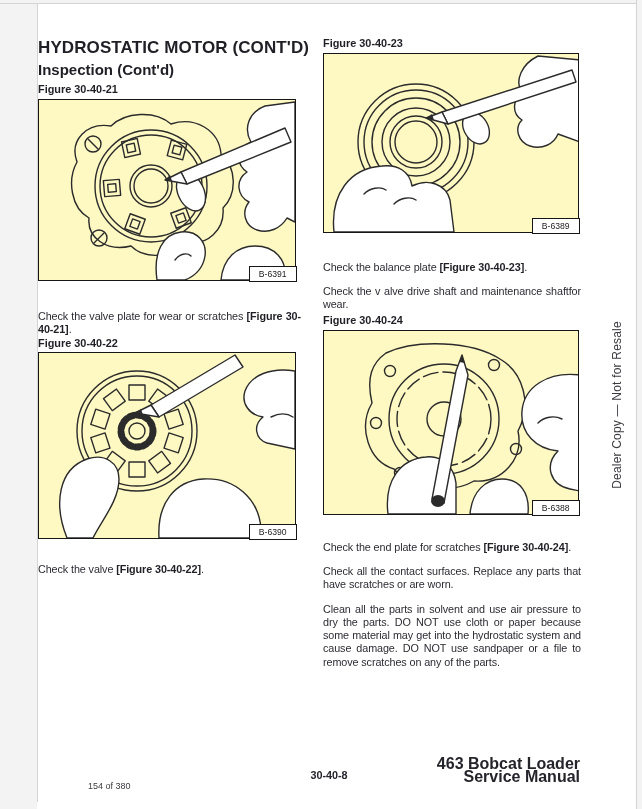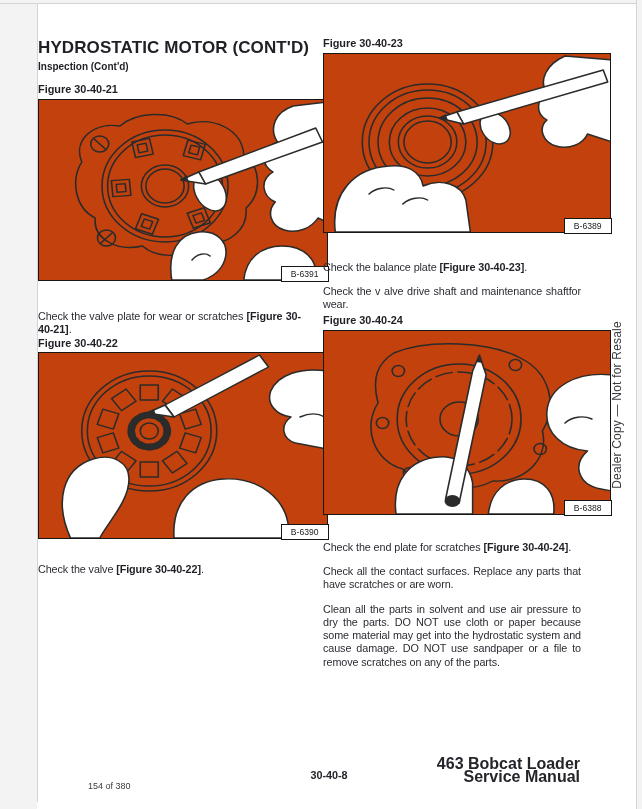--- a/index.html
+++ b/index.html
@@ -1,23 +1,23 @@
 <!DOCTYPE html>
 <html><head>
 <meta charset="utf-8">
 <style>
   html,body{margin:0;padding:0;}
   body{width:642px;height:809px;background:#fbfbfb;font-family:"Liberation Sans","DejaVu Sans",sans-serif;}
   .page{position:relative;width:642px;height:809px;background:#ffffff;overflow:hidden;}
   .edge-strip{position:absolute;background:#f3f3f3;}
   .edge-line{position:absolute;background:#d4d4d4;}
   .title{position:absolute;font-size:17px;font-weight:bold;color:#1f1f26;letter-spacing:.1px;}
-  .subhead{position:absolute;font-size:10px;font-weight:bold;color:#1f1f26;text-align:center;}
+  .subhead{position:absolute;font-size:15px;font-weight:bold;color:#1f1f26;text-align:center;}
   .fig-heading{position:absolute;font-size:10.9px;font-weight:bold;color:#1f1f26;}
-  .fig-box{position:absolute;border:1.5px solid #161616;background:#c2410c;padding-left:32px;}
+  .fig-box{position:absolute;border:1.5px solid #161616;background:#fef9c3;}
   .fig-tag{position:absolute;right:-1.5px;bottom:-1.5px;border:1.4px solid #161616;background:#fff;
            font-size:8.6px;color:#222;padding:2px 9px 2px 9px;line-height:10px;}
   .para{position:absolute;font-size:10.8px;line-height:13.2px;color:#2b2b33;text-align:justify;letter-spacing:-.1px;}
   .para b{color:#1f1f26;}
   .watermark{position:absolute;left:617px;top:405px;transform:translate(-50%,-50%) rotate(-90deg);
              white-space:nowrap;font-size:12px;color:#3a3a40;letter-spacing:.2px;}
   .footer-code{position:absolute;left:0;top:769px;width:642px;text-align:center;font-size:10.8px;font-weight:bold;color:#24242b;padding-left:8px;}
   .footer-manual{position:absolute;right:62px;top:758px;text-align:right;font-size:16px;font-weight:bold;color:#24242b;line-height:12.5px;}
   .footer-scan{position:absolute;left:88px;top:781px;font-size:9px;color:#3c3c42;}
   .fig-art{position:absolute;left:0;top:0;width:100%;height:100%;}

